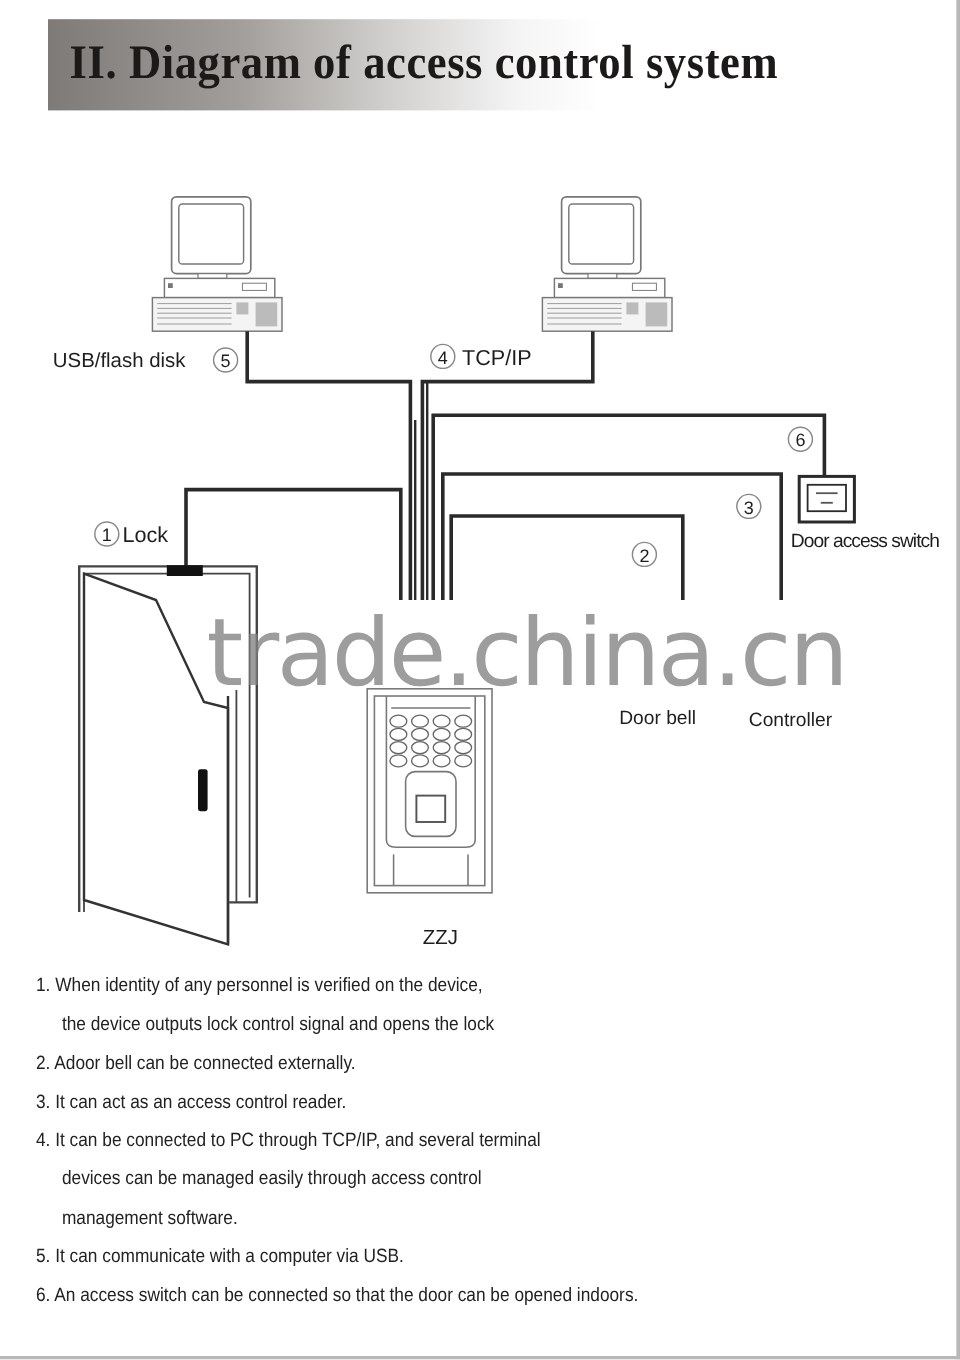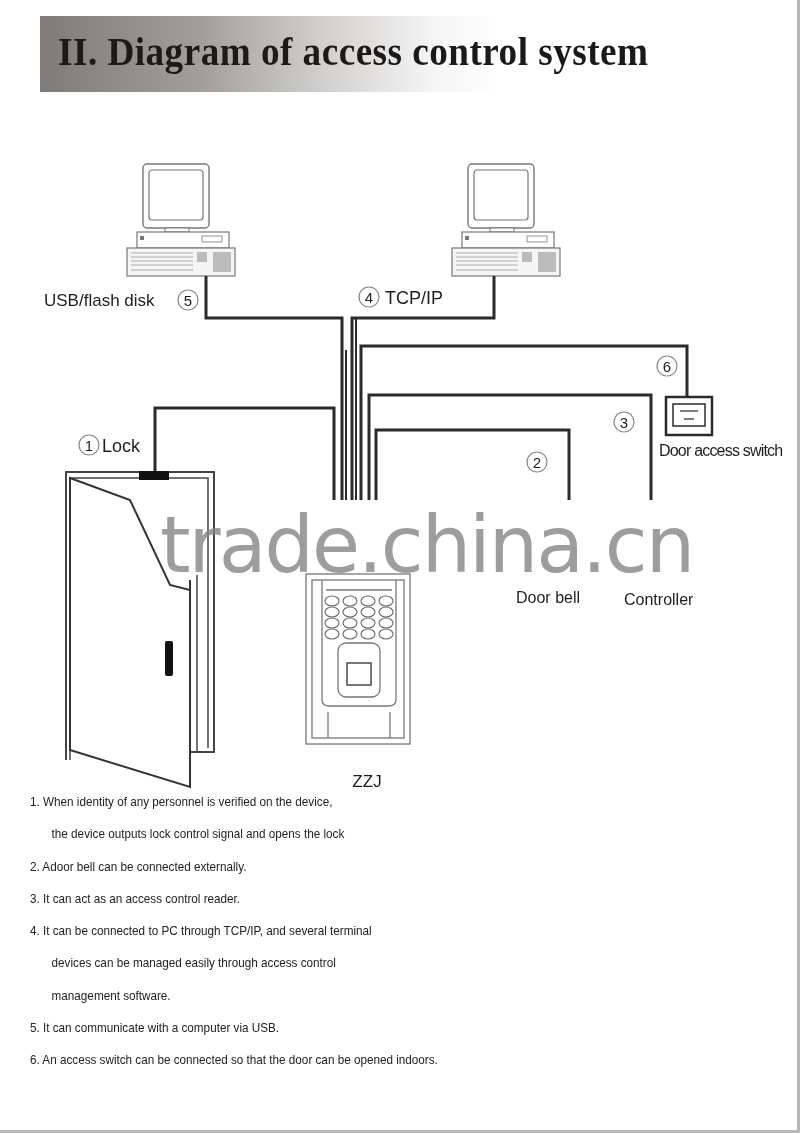--- a/index.html
+++ b/index.html
@@ -4,22 +4,22 @@
 <style>
   html, body { margin:0; padding:0; background:#ffffff; }
   body { width:800px; height:1133px; position:relative; overflow:hidden; font-family:"Liberation Sans", sans-serif; }
   .page-frame { position:absolute; left:0; top:0; width:797px; height:1130px; border-right:3px solid #b8b8b8; border-bottom:3px solid #b8b8b8; box-sizing:content-box; }
   .title-banner { position:absolute; left:40px; top:16px; width:460px; height:76px;
     background:linear-gradient(to right, #7d7a77 0%, #a19e9b 35%, #cfcdcb 60%, #f4f4f4 85%, rgba(255,255,255,0) 100%); }
   .title-text { position:absolute; left:58px; top:28px; font-family:"Liberation Serif", serif; font-weight:bold;
     font-size:40px; color:#1c1a19; letter-spacing:0.5px; transform:scaleX(0.93); transform-origin:left top; white-space:nowrap; }
   svg.diagram { position:absolute; left:0; top:0; }
   .lbl { font-family:"Liberation Sans", sans-serif; fill:#1e1e1e; }
-  .watermark { position:absolute; left:160px; top:500px; font-family:"DejaVu Sans", sans-serif; font-size:78px; color:rgba(130,130,130,0.78); letter-spacing:-2px; white-space:nowrap; }
-  .notes { position:absolute; left:30px; top:786px; width:760px; font-family:"Liberation Sans", sans-serif; font-size:13px; color:#222; }
+  .watermark { position:absolute; left:172px; top:500px; font-family:"DejaVu Sans", sans-serif; font-size:78px; color:rgba(130,130,130,0.78); letter-spacing:-2px; white-space:nowrap; }
+  .notes { position:absolute; left:30px; top:806px; width:760px; font-family:"Liberation Sans", sans-serif; font-size:16px; color:#222; }
   .note-line { height:32.3px; line-height:32px; white-space:nowrap; transform:scaleX(0.9); transform-origin:left center; }
   .indent { padding-left:24px; }
 </style>
 </head>
 <body>
 
 <div class="page-frame"></div>
 
 <div class="title-banner"></div>
 <div class="title-text">II. Diagram of access control system</div>

